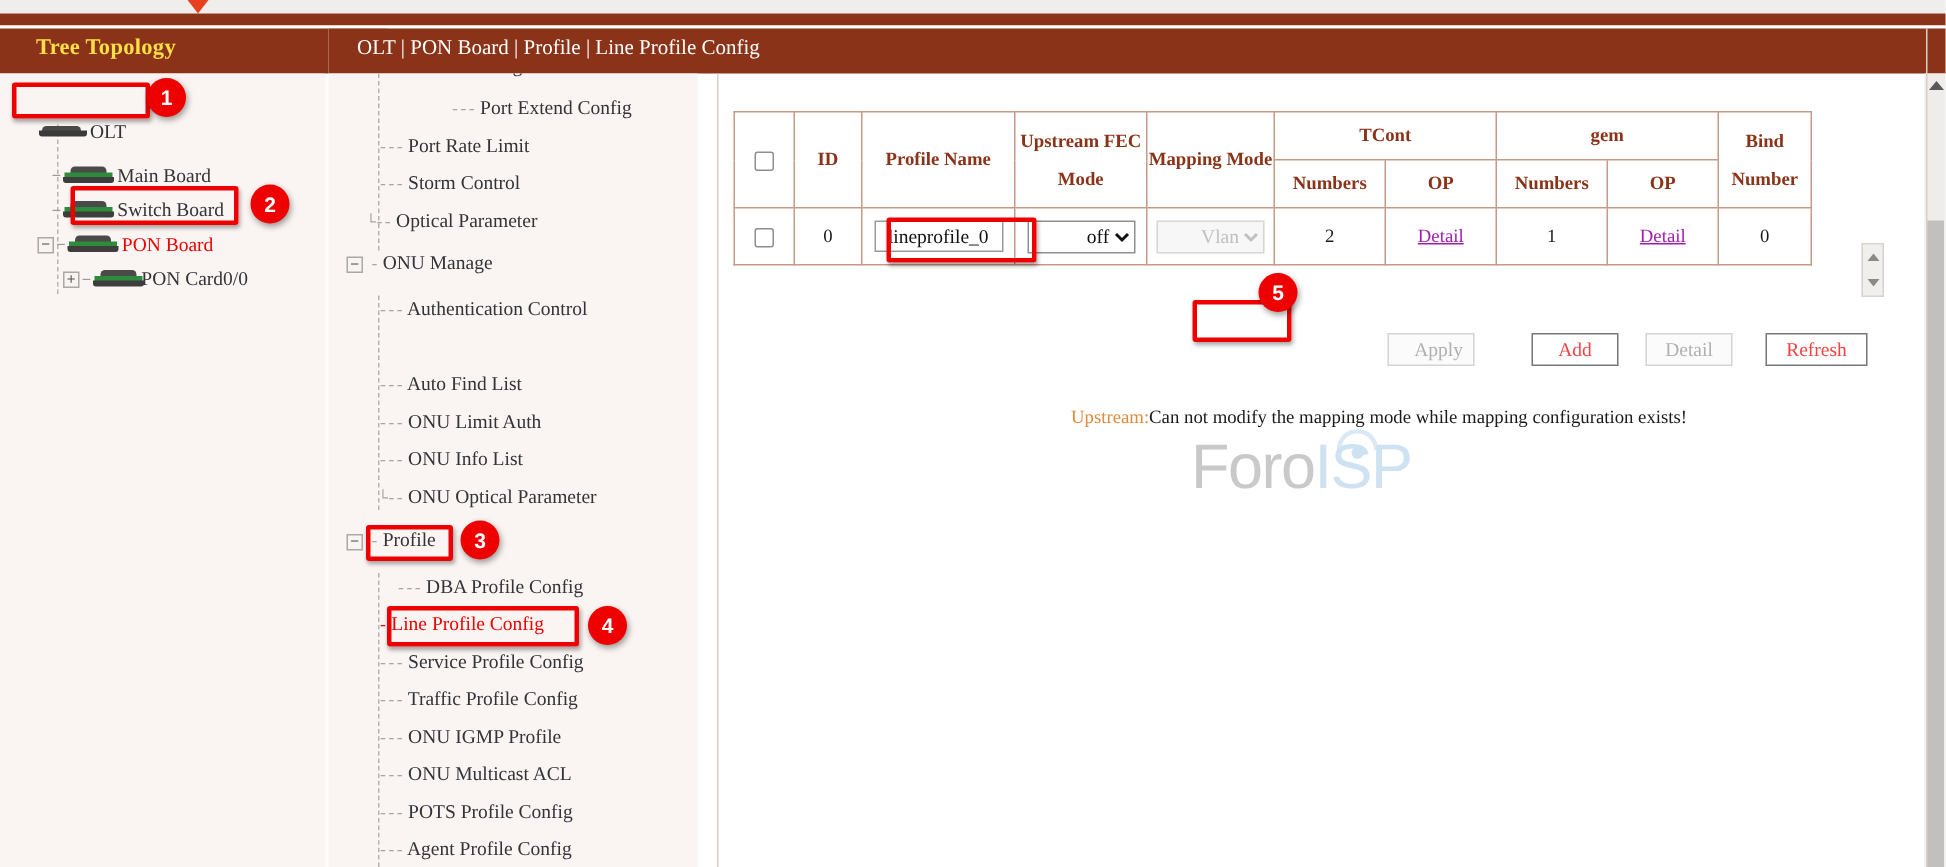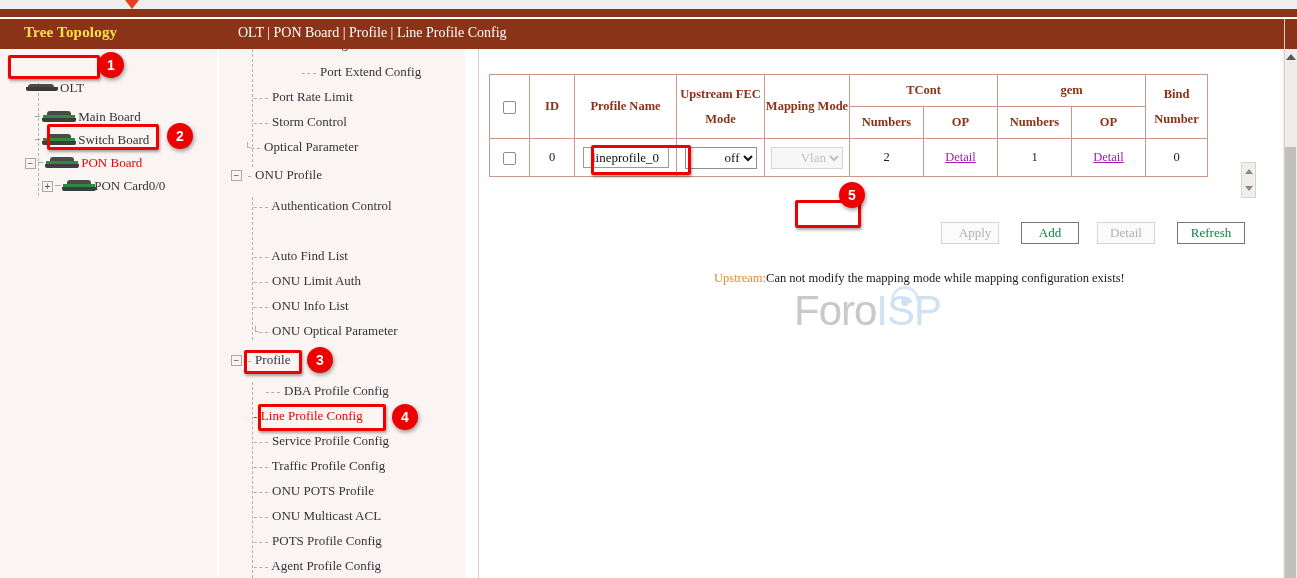--- a/index.html
+++ b/index.html
@@ -269,21 +269,21 @@
 
   
   #btn-row { position: absolute; left: 270px; top: 203px; width: 800px; height: 24px; }
   .btn {
     position: absolute; top: 0;
     height: 22px;
     font-family: "Liberation Serif", serif;
     font-size: 13px;
     border: 1px solid #767676;
     background: #ffffff;
-    color: #15803d;
+    color: #ef4444;
     text-align: center;
     line-height: 20px;
     cursor: pointer;
   }
   .btn.disabled {
     color: #b0b0b0;
     border-color: #d4d4d4;
     background: #fbfbfb;
     cursor: default;
   }
@@ -419,21 +419,21 @@
       <span class="leaf-dash">---</span>
       <span>Storm Control</span></div>
 
     <div class="nitem" style="left:25px; top:90px;">
       <span class="leaf-dash">└--</span>
       <span>Optical Parameter</span></div>
 
     <div class="nitem" style="left:12px; top:118px;">
       <span class="tbox">−</span>
       <span class="leaf-dash">-</span>
-      <span>ONU Profile</span></div>
+      <span>ONU Manage</span></div>
 
     <div class="nitem" style="left:33px; top:149px;">
       <span class="leaf-dash">---</span>
       <span>Authentication Control</span></div>
 
 
     <div class="nitem" style="left:33px; top:199px;">
       <span class="leaf-dash">---</span>
       <span>Auto Find List</span></div>
 
@@ -465,21 +465,21 @@
     <div class="nitem" style="left:33px; top:384px;">
       <span class="leaf-dash">---</span>
       <span>Service Profile Config</span></div>
 
     <div class="nitem" style="left:33px; top:409px;">
       <span class="leaf-dash">---</span>
       <span>Traffic Profile Config</span></div>
 
     <div class="nitem" style="left:33px; top:434px;">
       <span class="leaf-dash">---</span>
-      <span>ONU POTS Profile</span></div>
+      <span>ONU IGMP Profile</span></div>
 
     <div class="nitem" style="left:33px; top:459px;">
       <span class="leaf-dash">---</span>
       <span>ONU Multicast ACL</span></div>
 
     <div class="nitem" style="left:33px; top:484px;">
       <span class="leaf-dash">---</span>
       <span>POTS Profile Config</span></div>
 
     <div class="nitem" style="left:33px; top:509px;">
@@ -565,21 +565,21 @@
       </tbody>
     </table>
   </div>
 
   <div id="row-scroll">
     <div class="a up"></div>
     <div class="a dn"></div>
   </div>
 
   <div id="btn-row">
-    <div class="btn disabled" style="left:452px; width:58px;padding-left:10px;">Apply</div>
+    <div class="btn disabled" style="left:436px; width:58px;padding-left:10px;">Apply</div>
     <div class="btn" style="left:532px; width:58px;">Add</div>
     <div class="btn disabled" style="left:608px; width:58px;">Detail</div>
     <div class="btn" style="left:688px; width:68px;">Refresh</div>
   </div>
 
   <div id="attention">
     <span class="word">Upstream:</span><span>Can not modify the mapping mode while mapping configuration exists!</span>
   </div>
 
   <div id="wifi-arc"></div>

